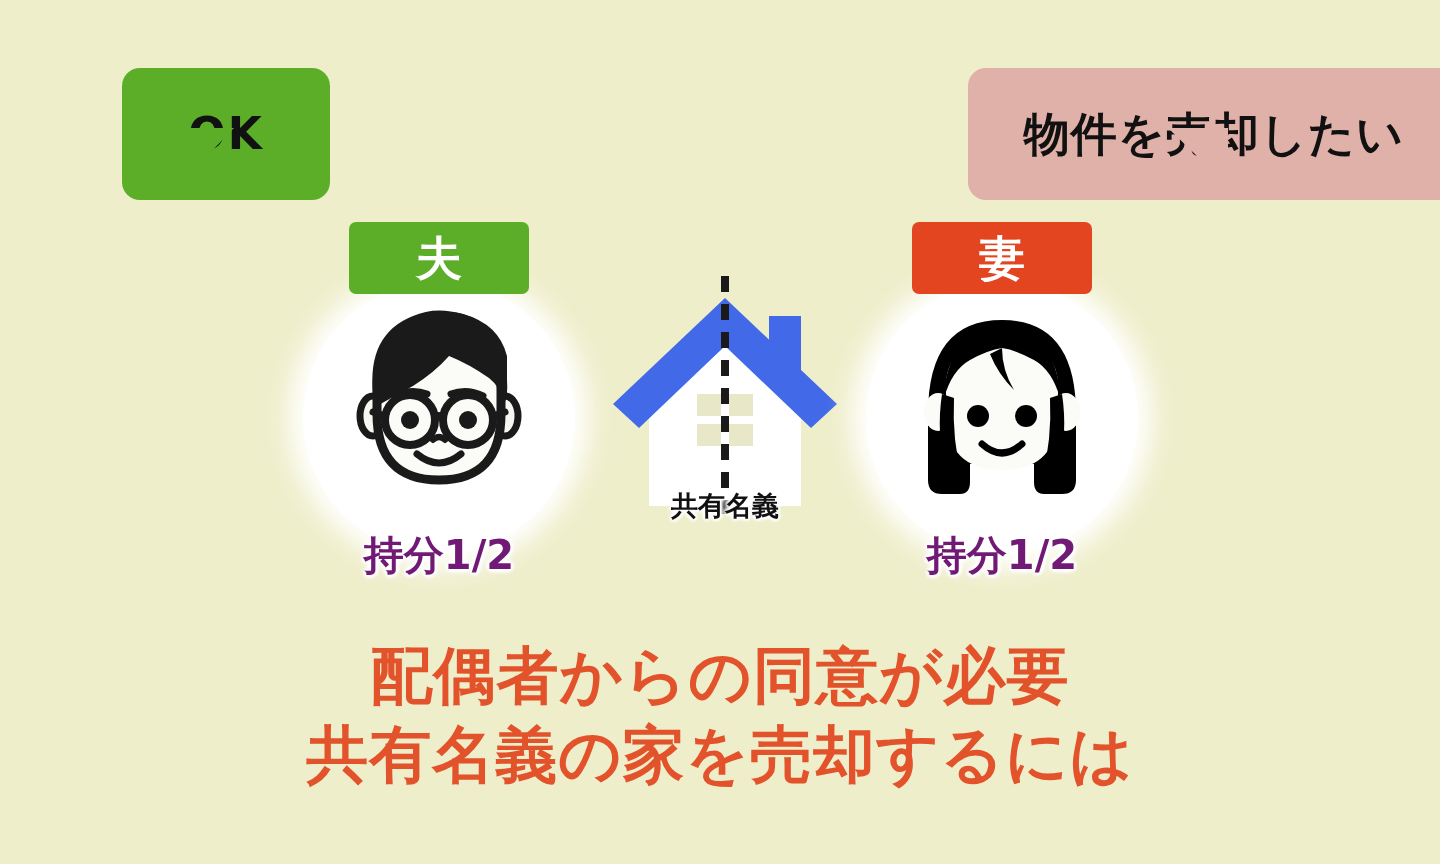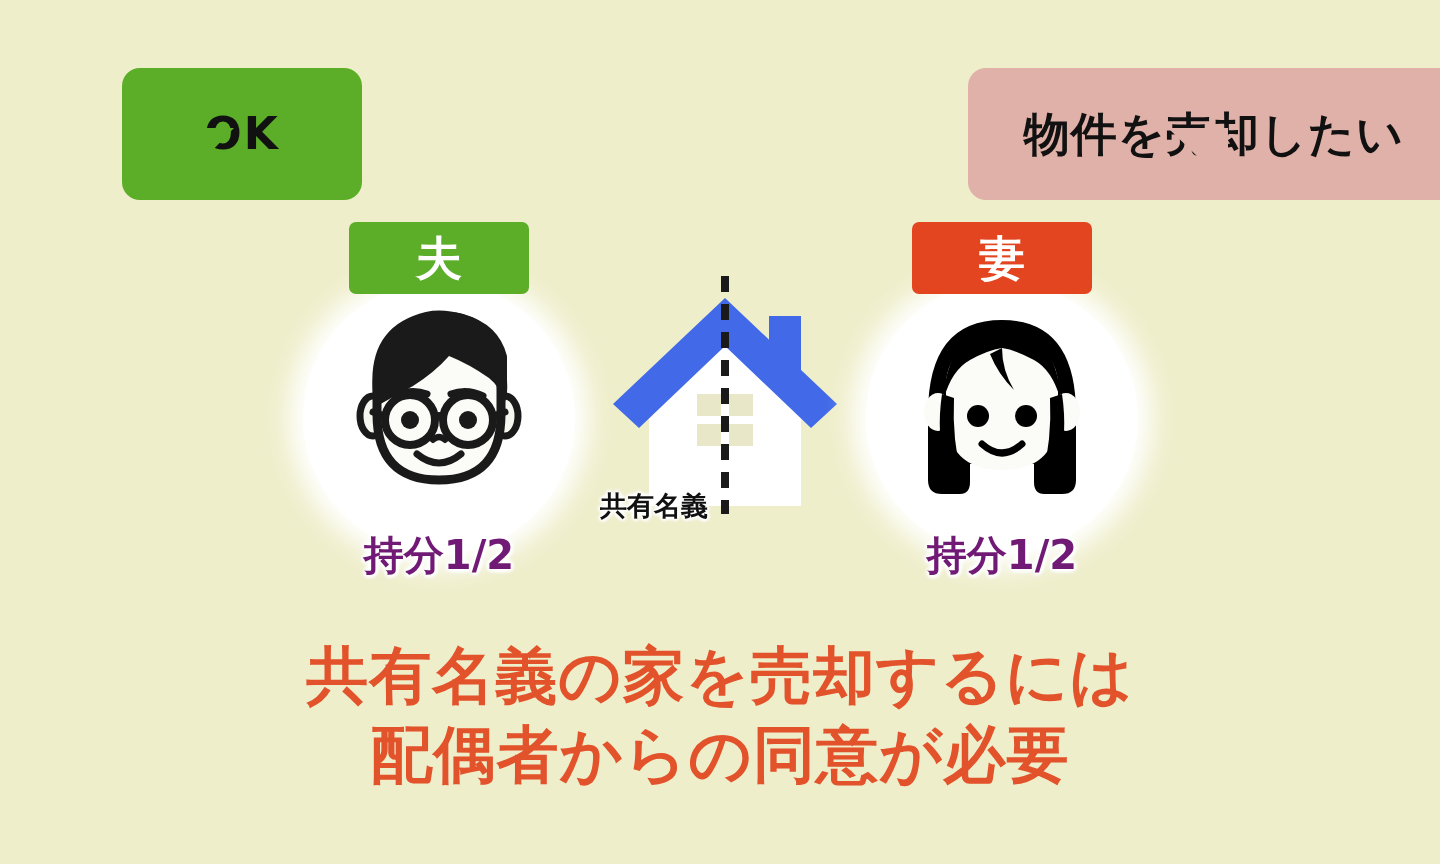--- a/index.html
+++ b/index.html
@@ -14,21 +14,21 @@
   
   .bubble {
     position:absolute;
     display:flex; align-items:center; justify-content:center;
     border-radius:18px;
     font-weight:700;
     color:#111;
     line-height:1;
   }
   .bubble-ok {
-    left:122px; top:68px; width:240px; height:132px;
+    left:122px; top:68px; width:208px; height:132px;
     background:#5cae28;
     font-size:44px;
     letter-spacing:2px;
   }
   .tail-green {
     position:absolute; left:176px; top:128px;
     width:0; height:0;
     border-top:60px solid #5cae28;
     border-right:58px solid transparent;
     border-left:0 solid transparent;
@@ -84,20 +84,21 @@
       0 0 6px #fff, 0 0 6px #fff, 0 0 6px #fff,
       2px 0 4px #fff, -2px 0 4px #fff, 0 2px 4px #fff, 0 -2px 4px #fff;
   }
 
   
   .house-block { position:absolute; left:600px; top:268px; width:250px; }
   .house-svg   { display:block; margin:0 auto; }
   .house-label {
     position:relative;
     margin-top:-30px;
+    text-align:center;
     font-size:27px; font-weight:700; color:#111;
     text-shadow:
       0 0 5px #fff, 0 0 5px #fff, 0 0 5px #fff,
       2px 0 3px #fff, -2px 0 3px #fff, 0 2px 3px #fff, 0 -2px 3px #fff;
   }
 
   
   .headline {
     position:absolute; left:0; top:636px; width:1440px;
     text-align:center;
@@ -205,17 +206,17 @@
         <circle cx="76" cy="122" r="11" fill="#000000"></circle>
         <circle cx="124" cy="122" r="11" fill="#000000"></circle>
 
         <path d="M80 150 Q100 168 120 150" stroke="#000000" stroke-width="7" fill="none" stroke-linecap="round"></path>
       </svg>
     </div>
     <div class="share-label">持分1/2</div>
   </div>
 
   <div class="headline">
+    <div>配偶者からの同意が必要</div>
     <div>共有名義の家を売却するには</div>
-    <div>配偶者からの同意が必要</div>
   </div>
 
 </div>
 
 </body></html>

